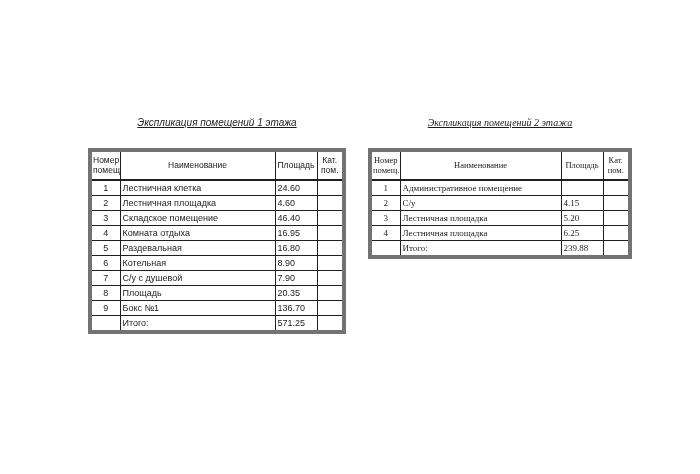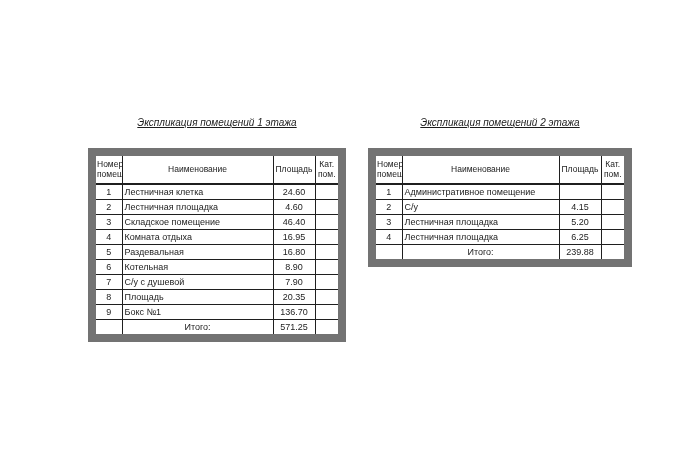--- a/index.html
+++ b/index.html
@@ -6,37 +6,37 @@
   body {
     width: 700px; height: 474px;
     background: #ffffff;
     font-family: "Liberation Sans", sans-serif;
     color: #1c1c1c;
   }
   .sheet { position: relative; width: 700px; height: 474px; overflow: hidden; background: #ffffff; }
 
   .tbl-block { position: absolute; top: 116px; }
   #block1 { left: 88px;  width: 258px; }
-  #block2 { left: 368px; width: 264px; }
+  #block2 { left: 368px; width: 264px; font-family: Liberation Serif, serif; }
 
   .tbl-title {
     font-size: 10px;
     line-height: 13px;
     font-style: italic;
     text-decoration: underline;
     text-align: center;
     white-space: nowrap;
     margin: 0 0 19px 0;
   }
 
   table.expl {
     border-collapse: collapse;
     width: 100%;
     table-layout: fixed;
-    border: 8px solid #737373;
+    border: 4px solid #737373;
   }
   table.expl th, table.expl td {
     border: 1px solid #1f1f1f;
     overflow: hidden;
     white-space: nowrap;
   }
   table.expl th {
     font-weight: normal;
     font-size: 8.5px;
     line-height: 1.12;
@@ -51,23 +51,23 @@
     height: 14px;
     padding: 0 2px;
     vertical-align: middle;
   }
   col.c-num  { width: 30px; }
   col.c-area { width: 42px; }
   col.c-cat  { width: 27px; }
 
   td.cell-num  { text-align: center; }
   td.cell-name { text-align: left; padding-left: 5px; }
-  td.cell-area { text-align: center; }
+  td.cell-area { }
   td.cell-cat  { text-align: center; }
-  td.total-label { text-align: center; padding-right: 4px; margin-left: 15px; }
+  td.total-label { text-align: left; padding-right: 4px; margin-left: 15px; }
 </style>
 </head>
 <body>
 
 <div class="sheet">
 
   <div class="tbl-block" id="block1">
     <div class="tbl-title">Экспликация помещений 1 этажа</div>
     <table class="expl">
       <colgroup>

